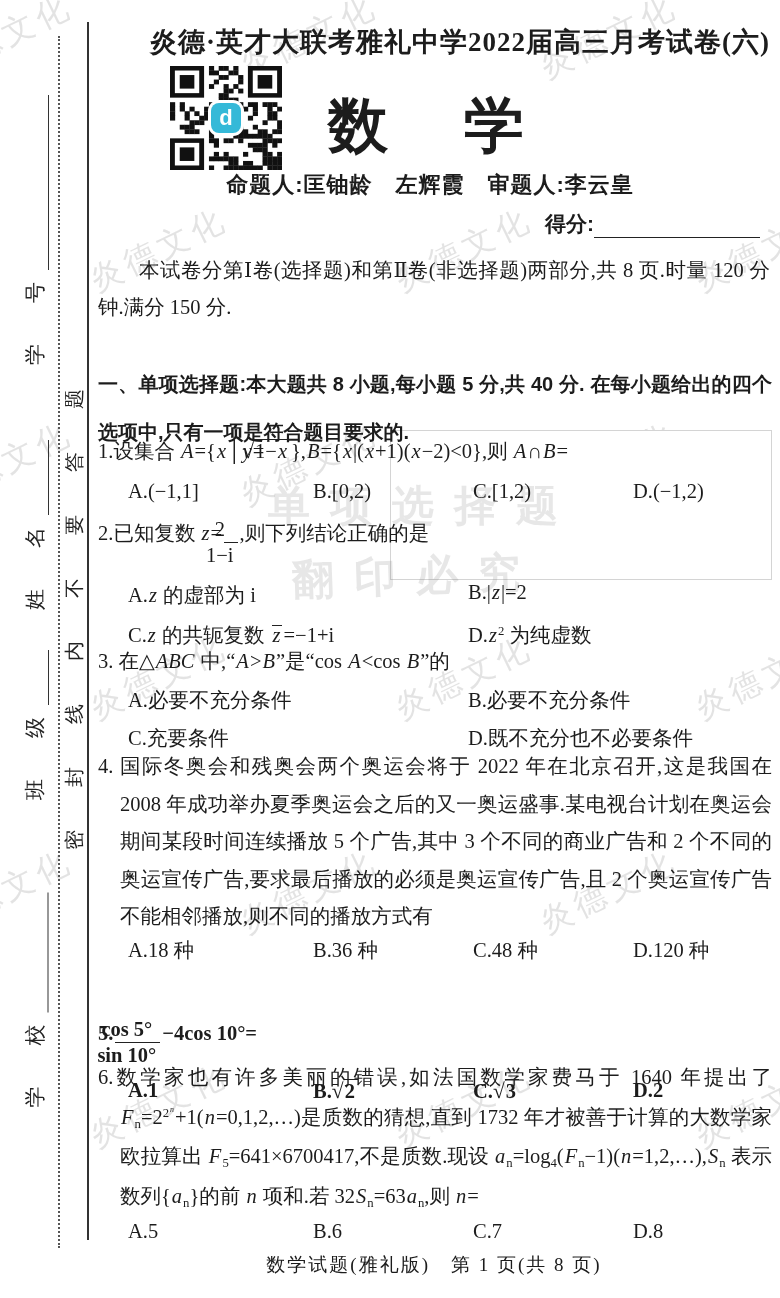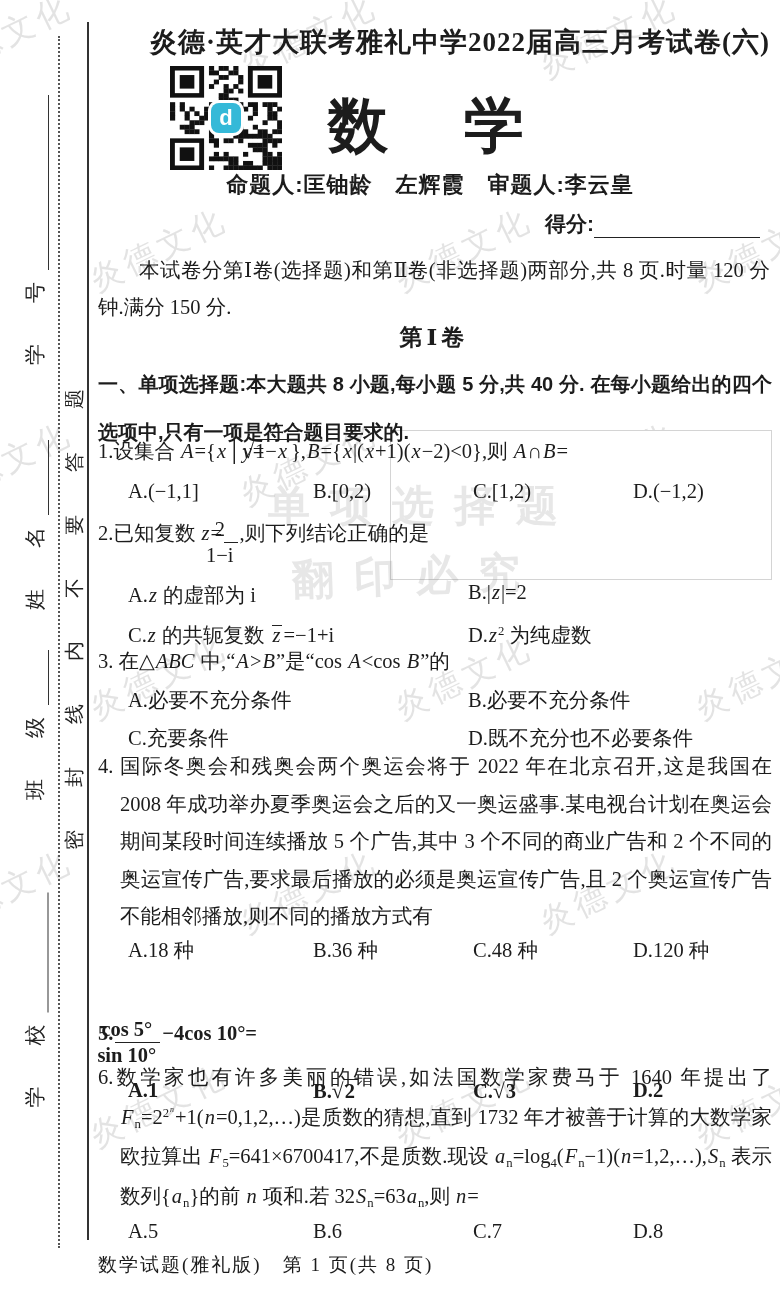--- a/index.html
+++ b/index.html
@@ -62,21 +62,21 @@
   .q3{top:644px;} .q3 .stem{line-height:34px;}
   .q4{top:748px;} .q4 .stem{line-height:37.5px;}
   .q5{top:1005px;font-weight:bold;} .q5 .stem{line-height:56px;}
   .q6{top:1058px;} .q6 .stem{line-height:39.5px;}
   .opts{position:relative;height:32px;}
   .q1 .opts{margin-top:10px;} .q2 .opts.r1{margin-top:14px;} .q2 .opts.r2{margin-top:8px;}
   .q3 .opts.r1{margin-top:8px;} .q3 .opts.r2{margin-top:6px;}
   .q4 .opts{} .q5 .opts{margin-top:12px;} .q6 .opts{margin-top:4px;}
   .opt{position:absolute;top:0;white-space:nowrap;}
   .oA{left:30px;} .oB{left:215px;} .oC{left:375px;} .oD{left:535px;text-align:right;} .oB2{left:370px;}
-  .footer{position:absolute;z-index:2;left:98px;top:1252px;width:672px;text-align:left;
+  .footer{position:absolute;z-index:2;left:98px;top:1252px;width:672px;text-align:center;
       font-size:19px;letter-spacing:2px;}
   
   em{font-style:italic;padding:0 1px;}
   sup{font-size:.62em;vertical-align:.55em;line-height:0;}
   sub{font-size:.62em;vertical-align:-.3em;line-height:0;}
   .frac{display:inline-block;vertical-align:-1.05em;text-align:center;line-height:1.2;margin:0 2px;}
   .fn{display:block;padding:0 4px;border-bottom:1.4px solid #222;}
   .fd{display:block;padding:0 4px;}
   .sqrt{display:inline-block;white-space:nowrap;}
   .rad{font-size:1.05em;}
@@ -306,21 +306,20 @@
 
   <div class="subject">数　学</div>
   <div class="examiners">命题人:匡铀龄　左辉霞　审题人:李云皇</div>
 
   <div class="score-row">
     <span class="score-label">得分:</span>
     <span class="score-line"></span>
   </div>
 
   <div class="intro">本试卷分第Ⅰ卷(选择题)和第Ⅱ卷(非选择题)两部分,共 8 页.时量 120 分钟.满分 150 分.</div>
-  <div class="part-title">第Ⅰ卷</div>
   <div class="sec-head">一、单项选择题:本大题共 8 小题,每小题 5 分,共 40 分. 在每小题给出的四个选项中,只有一项是符合题目要求的.</div>
 
   <div class="q q1">
     <div class="stem">1.设集合 <em>A</em>={<em>x</em>│<em>y</em>=<span class="sqrt"><span class="rad">√</span><span class="rbar">1−<em>x</em></span></span>},<em>B</em>={<em>x</em>|(<em>x</em>+1)(<em>x</em>−2)&lt;0},则 <em>A</em>∩<em>B</em>=</div>
     <div class="opts">
       <span class="opt oA">A.(−1,1]</span>
       <span class="opt oB">B.[0,2)</span>
       <span class="opt oC">C.[1,2)</span>
       <span class="opt oD">D.(−1,2)</span>
     </div>

